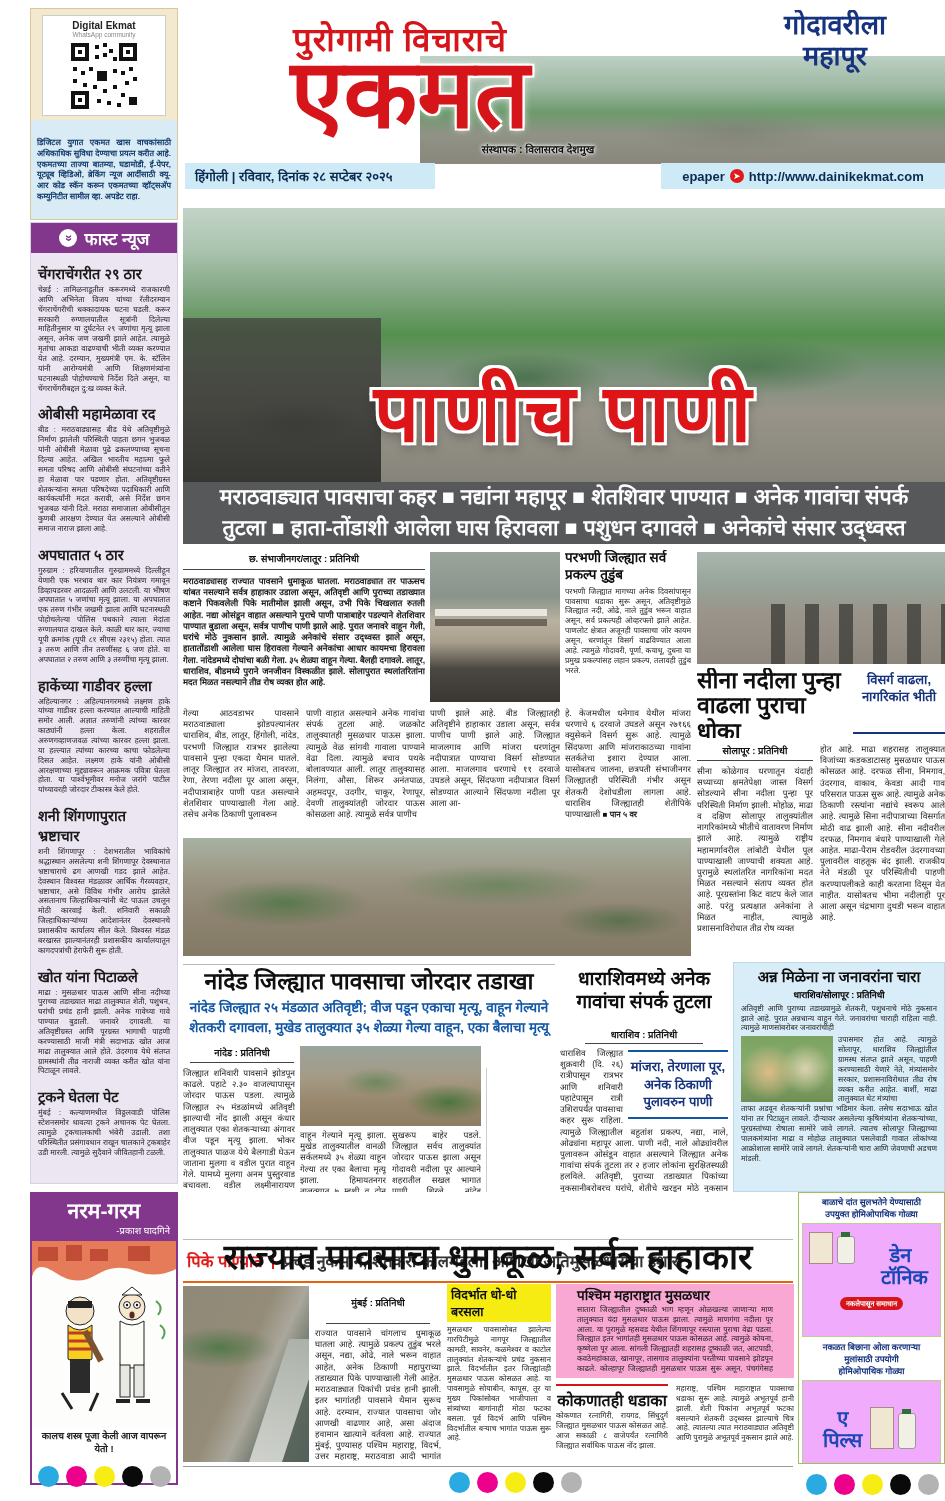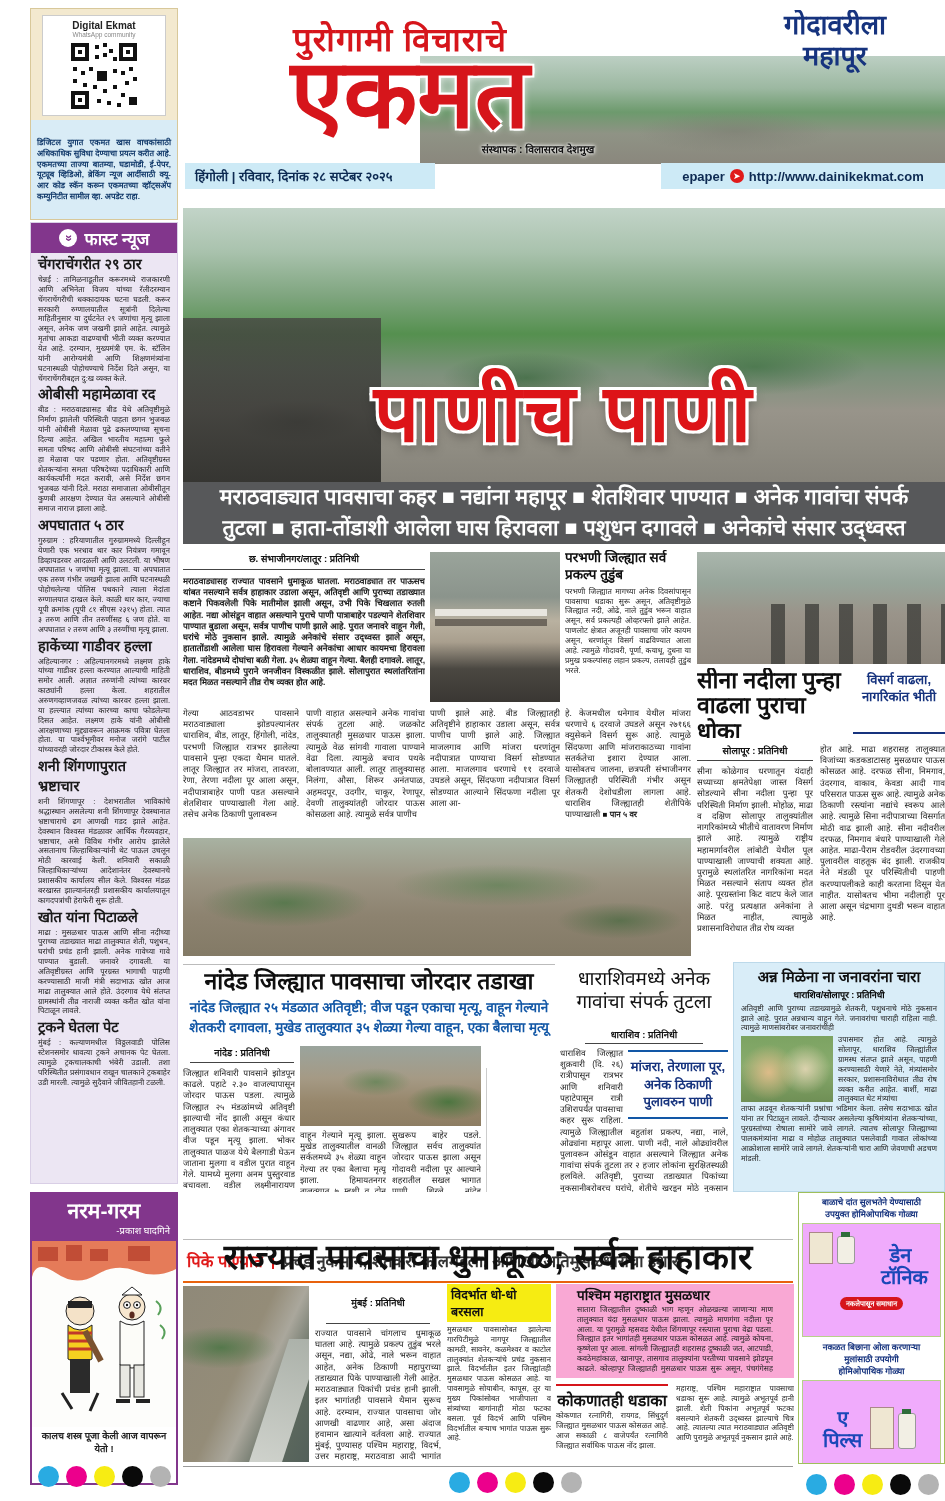--- a/index.html
+++ b/index.html
@@ -71,30 +71,30 @@
      font-size:80px;font-weight:bold;color:#dd1418;letter-spacing:3px;
      text-shadow:-3px -3px 0 #fff,3px -3px 0 #fff,-3px 3px 0 #fff,3px 3px 0 #fff,0 6px 12px rgba(0,0,0,.35);}
   .subhead-bar{background:#57585a;color:#fff;font-weight:bold;font-size:21.5px;line-height:1.45;
      display:flex;align-items:center;justify-content:center;text-align:center;padding:2px 14px;}
   
   .sidebar{background:#ece6f3;border:1px solid #d9cfe6;padding:0 7px 4px 7px;}
   .fn-head{background:#82368c;color:#fff;font-weight:bold;font-size:17px;height:30px;margin:0 -7px;
      display:flex;align-items:center;justify-content:center;gap:8px;}
   .fn-ic{display:inline-block;width:18px;height:18px;border-radius:50%;background:#fff;color:#82368c;
      font-size:12px;line-height:17px;text-align:center;font-weight:bold;transform:rotate(90deg);}
-  .fn-item{margin-top:0;}
+  .fn-item{margin-top:10px;}
   .fn-h{font-size:14.5px;font-weight:bold;color:#1a1a1a;margin-bottom:2px;}
   .cartoon{border:2px solid #82368c;background:#fff;}
   .ct-head{background:#82368c;color:#fff;padding:2px 6px 4px 6px;}
   .ct-title{font-size:21px;font-weight:bold;text-align:center;}
   .ct-credit{font-size:9.5px;text-align:right;}
   .ct-caption{font-size:9.5px;font-weight:bold;text-align:center;color:#222;padding:2px 2px;}
   
   .h-22{font-size:23px;font-weight:bold;color:#0f0f0f;line-height:1.1;}
-  .h-19{font-size:19px;font-weight:normal;color:#0f0f0f;line-height:1.2;}
+  .h-19{font-size:19px;font-weight:bold;color:#0f0f0f;line-height:1.2;}
   .h-15{font-size:15px;font-weight:bold;color:#0f0f0f;line-height:1.25;}
   .h-13{font-size:13.5px;font-weight:bold;color:#0f0f0f;line-height:1.25;}
   .sub-blue{color:#1257a6;font-weight:bold;font-size:13.5px;line-height:1.45;}
   .kicker-navy{color:#16337e;font-weight:bold;font-size:13px;line-height:1.3;
      border-bottom:2px solid #16337e;padding-bottom:4px;}
   .jump{font-size:8px;font-weight:bold;color:#111;}
   .pullquote{float:right;width:96px;margin:2px 0 2px 5px;padding:6px 2px;color:#16337e;
      font-weight:bold;font-size:13px;line-height:1.35;text-align:center;
      border-top:2px solid #1257a6;border-bottom:2px solid #1257a6;}
   .fodder{background:#d9edf8;border:1px solid #bcd9ea;padding:5px 7px;}

